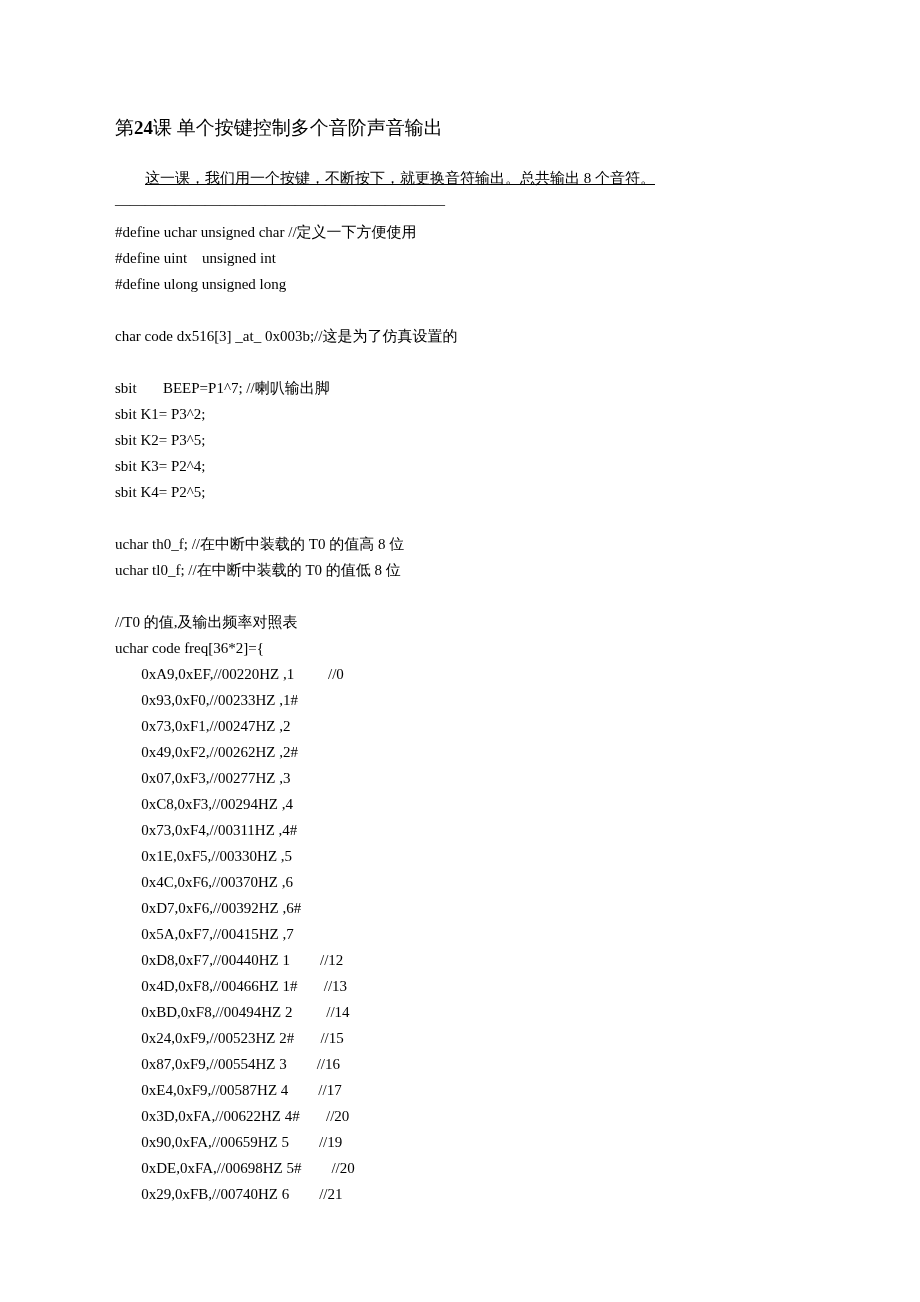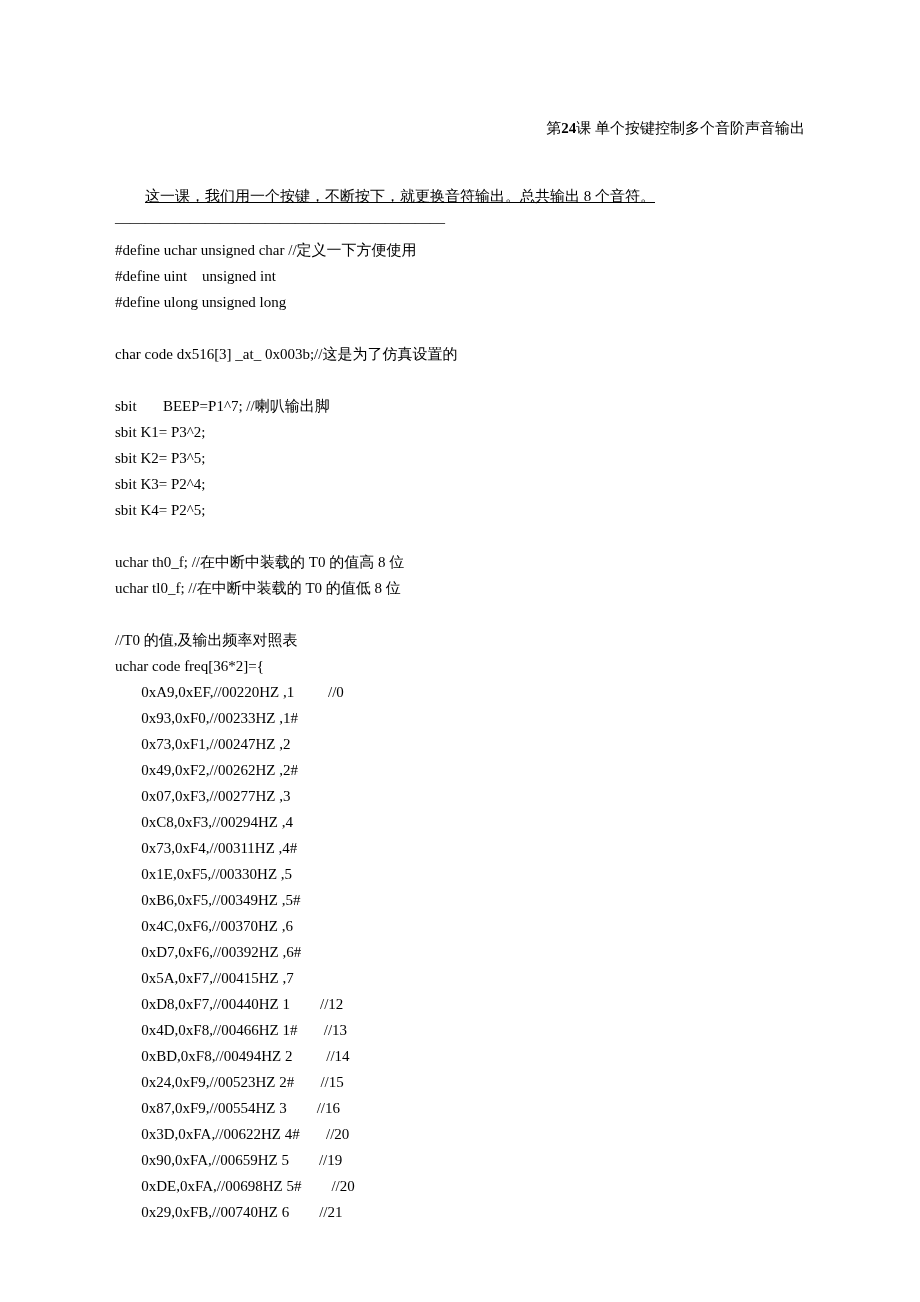--- a/index.html
+++ b/index.html
@@ -9,23 +9,22 @@
     font-family: "SimSun", "宋体", serif;
     width: 920px;
   }
   .page {
     padding: 115px 115px 60px 115px;
     color: #000000;
     font-size: 15px;
     line-height: 26px;
   }
   .title {
-    font-size: 15px;
-    margin-bottom: 42px;
-    text-align: right;
+    font-size: 19px;
+    margin-bottom: 24px;
   }
   .title .bold {
     font-weight: bold;
     font-family: "Times New Roman", "SimSun", serif;
   }
   .intro {
     text-indent: 2em;
     margin-bottom: 0;
     text-decoration: underline;
   }
@@ -68,27 +67,27 @@
       <div class="code-line">//T0 的值,及输出频率对照表</div>
       <div class="code-line">uchar code freq[36*2]={</div>
       <div class="code-line">       0xA9,0xEF,//00220HZ ,1         //0</div>
       <div class="code-line">       0x93,0xF0,//00233HZ ,1#</div>
       <div class="code-line">       0x73,0xF1,//00247HZ ,2</div>
       <div class="code-line">       0x49,0xF2,//00262HZ ,2#</div>
       <div class="code-line">       0x07,0xF3,//00277HZ ,3</div>
       <div class="code-line">       0xC8,0xF3,//00294HZ ,4</div>
       <div class="code-line">       0x73,0xF4,//00311HZ ,4#</div>
       <div class="code-line">       0x1E,0xF5,//00330HZ ,5</div>
-      <div class="code-line">       0xB6,0xF5,//00349HZ ,5#</div>
       <div class="code-line">       0x4C,0xF6,//00370HZ ,6</div>
       <div class="code-line">       0xD7,0xF6,//00392HZ ,6#</div>
       <div class="code-line">       0x5A,0xF7,//00415HZ ,7</div>
       <div class="code-line">       0xD8,0xF7,//00440HZ 1        //12</div>
       <div class="code-line">       0x4D,0xF8,//00466HZ 1#       //13</div>
       <div class="code-line">       0xBD,0xF8,//00494HZ 2         //14</div>
       <div class="code-line">       0x24,0xF9,//00523HZ 2#       //15</div>
       <div class="code-line">       0x87,0xF9,//00554HZ 3        //16</div>
+      <div class="code-line">       0xE4,0xF9,//00587HZ 4        //17</div>
       <div class="code-line">       0x3D,0xFA,//00622HZ 4#       //20</div>
       <div class="code-line">       0x90,0xFA,//00659HZ 5        //19</div>
       <div class="code-line">       0xDE,0xFA,//00698HZ 5#        //20</div>
       <div class="code-line">       0x29,0xFB,//00740HZ 6        //21</div>
     </div>
 </div>
 
 </body></html>

